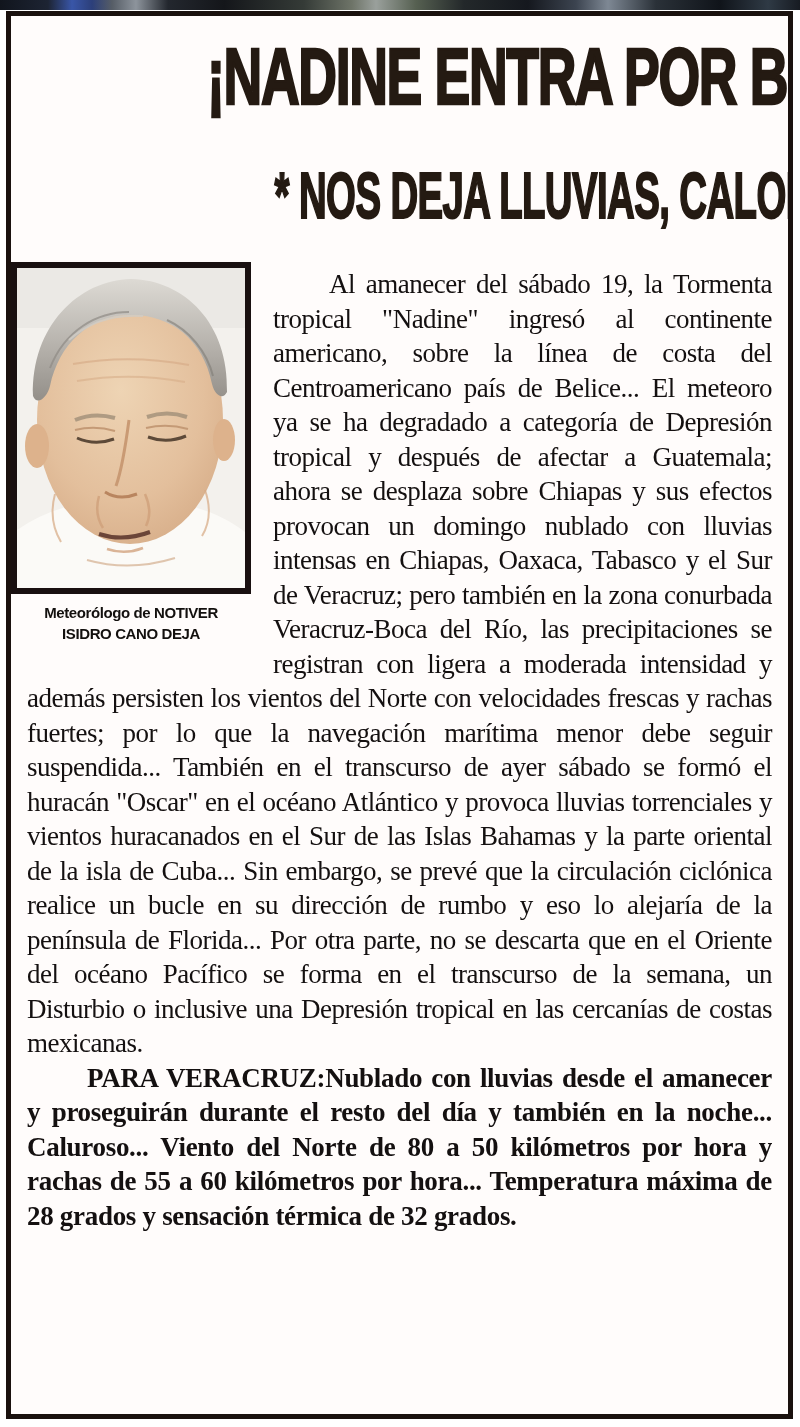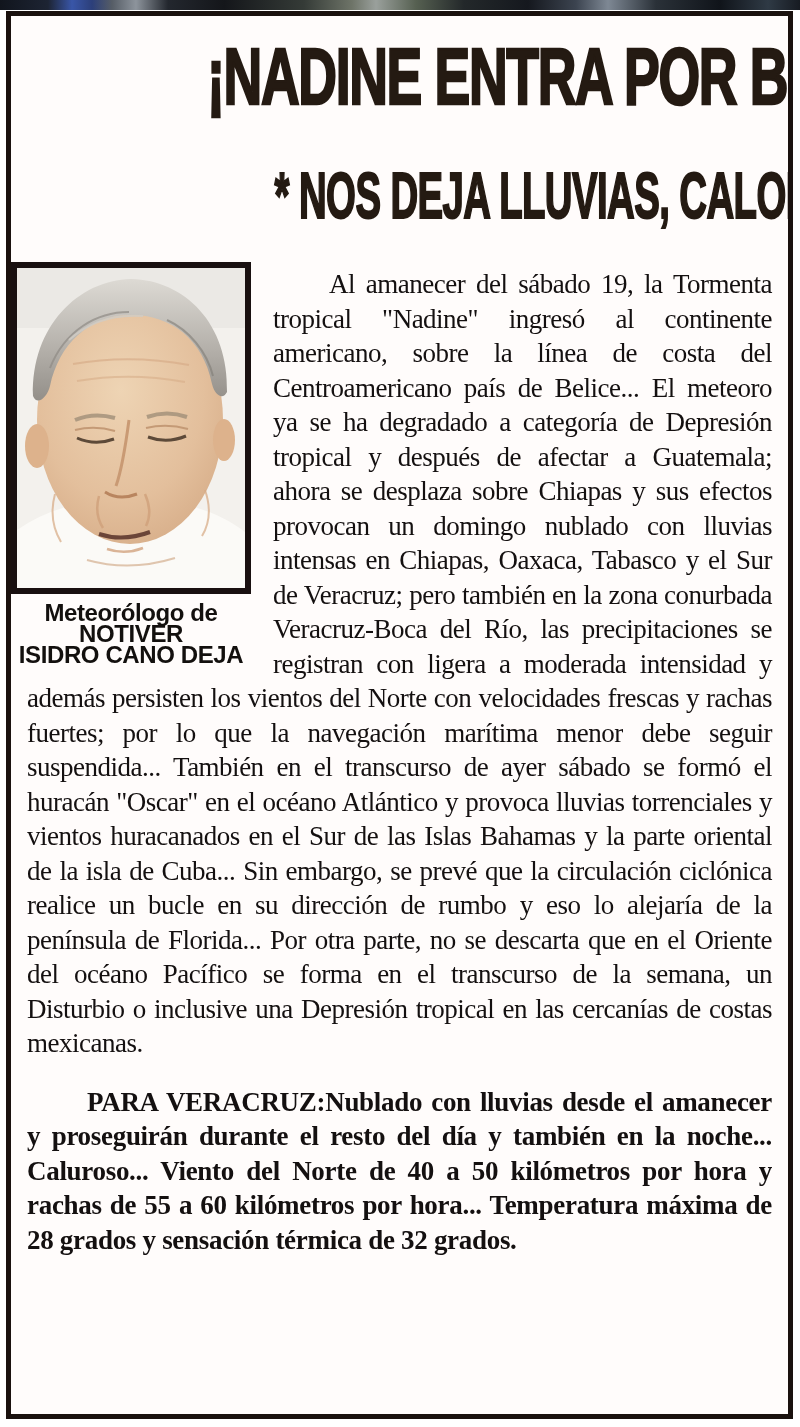--- a/index.html
+++ b/index.html
@@ -39,36 +39,36 @@
     font-family:"Liberation Sans", "DejaVu Sans", sans-serif;
     font-weight:700; font-size:64px; letter-spacing:-1px; white-space:nowrap;
     -webkit-text-stroke:2px #241a12;
   }
   .subheadline > span { display:inline-block; transform-origin:50% 50%; transform:scale(0.60,1.0); }
   .article {
     margin-top:40px; color:#141010;
     font-size:27px; line-height:34.5px; letter-spacing:-0.5px;
     text-align:justify;
   }
-  .article p { text-align:justify;margin-top:24px; }
+  .article p { text-align:justify; }
   .para-lead { text-indent:56px; }
   .para-forecast { text-indent:60px; font-weight:700; letter-spacing:-0.3px; }
   .photo-block {
     float:left; width:252px; height:410px;
     margin:-5px 10px 0 -16px;
   }
   .photo-frame {
     width:240px; height:332px; border:6px solid #191010; background:#f3f1ed;
     overflow:hidden;
   }
   .photo-frame svg { display:block; width:228px; height:320px; }
   .photo-caption {
     width:240px; margin-top:8px; text-align:center; color:#13100e;
     font-family:"Liberation Sans", "DejaVu Sans", sans-serif;
-    font-weight:700; font-size:24px; line-height:21px; letter-spacing:-0.4px;
+    font-weight:700; font-size:15px; line-height:21px; letter-spacing:-0.4px;
   }
 </style>
 </head>
 <body>
 
 <div class="page">
 
   <div class="top-strip"></div>
 
   <div class="frame">
@@ -140,17 +140,17 @@
             <path d="M70,292 Q113,304 158,290" fill="none" stroke="#cda27d" stroke-width="2" opacity="0.6"></path>
           </svg>
         </div>
         <div class="photo-caption">
           <div>Meteorólogo de NOTIVER</div>
           <div>ISIDRO CANO DEJA</div>
         </div>
       </div>
 
       <p class="para-lead">Al amanecer del sábado 19, la Tormenta tropical "Nadine" ingresó al continente americano, sobre la línea de costa del Centroamericano país de Belice... El meteoro ya se ha degradado a categoría de Depresión tropical y después de afectar a Guatemala; ahora se desplaza sobre Chiapas y sus efectos provocan un domingo nublado con lluvias intensas en Chiapas, Oaxaca, Tabasco y el Sur de Veracruz; pero también en la zona conurbada Veracruz-Boca del Río, las precipitaciones se registran con ligera a moderada intensidad y además persisten los vientos del Norte con velocidades frescas y rachas fuertes; por lo que la navegación marítima menor debe seguir suspendida... También en el transcurso de ayer sábado se formó el huracán "Oscar" en el océano Atlántico y provoca lluvias torrenciales y vientos huracanados en el Sur de las Islas Bahamas y la parte oriental de la isla de Cuba... Sin embargo, se prevé que la circulación ciclónica realice un bucle en su dirección de rumbo y eso lo alejaría de la península de Florida... Por otra parte, no se descarta que en el Oriente del océano Pacífico se forma en el transcurso de la semana, un Disturbio o inclusive una Depresión tropical en las cercanías de costas mexicanas.</p>
-      <p class="para-forecast">PARA VERACRUZ:Nublado con lluvias desde el amanecer y proseguirán durante el resto del día y también en la noche... Caluroso... Viento del Norte de 40 a 50 kilómetros por hora y rachas de 55 a 60 kilómetros por hora... Temperatura máxima de 28 grados y sensación térmica de 32 grados.</p>
+      <p class="para-forecast">PARA VERACRUZ:Nublado con lluvias desde el amanecer y proseguirán durante el resto del día y también en la noche... Caluroso... Viento del Norte de 80 a 50 kilómetros por hora y rachas de 55 a 60 kilómetros por hora... Temperatura máxima de 28 grados y sensación térmica de 32 grados.</p>
 
     </div>
   </div>
 </div>
 
 </body></html>

